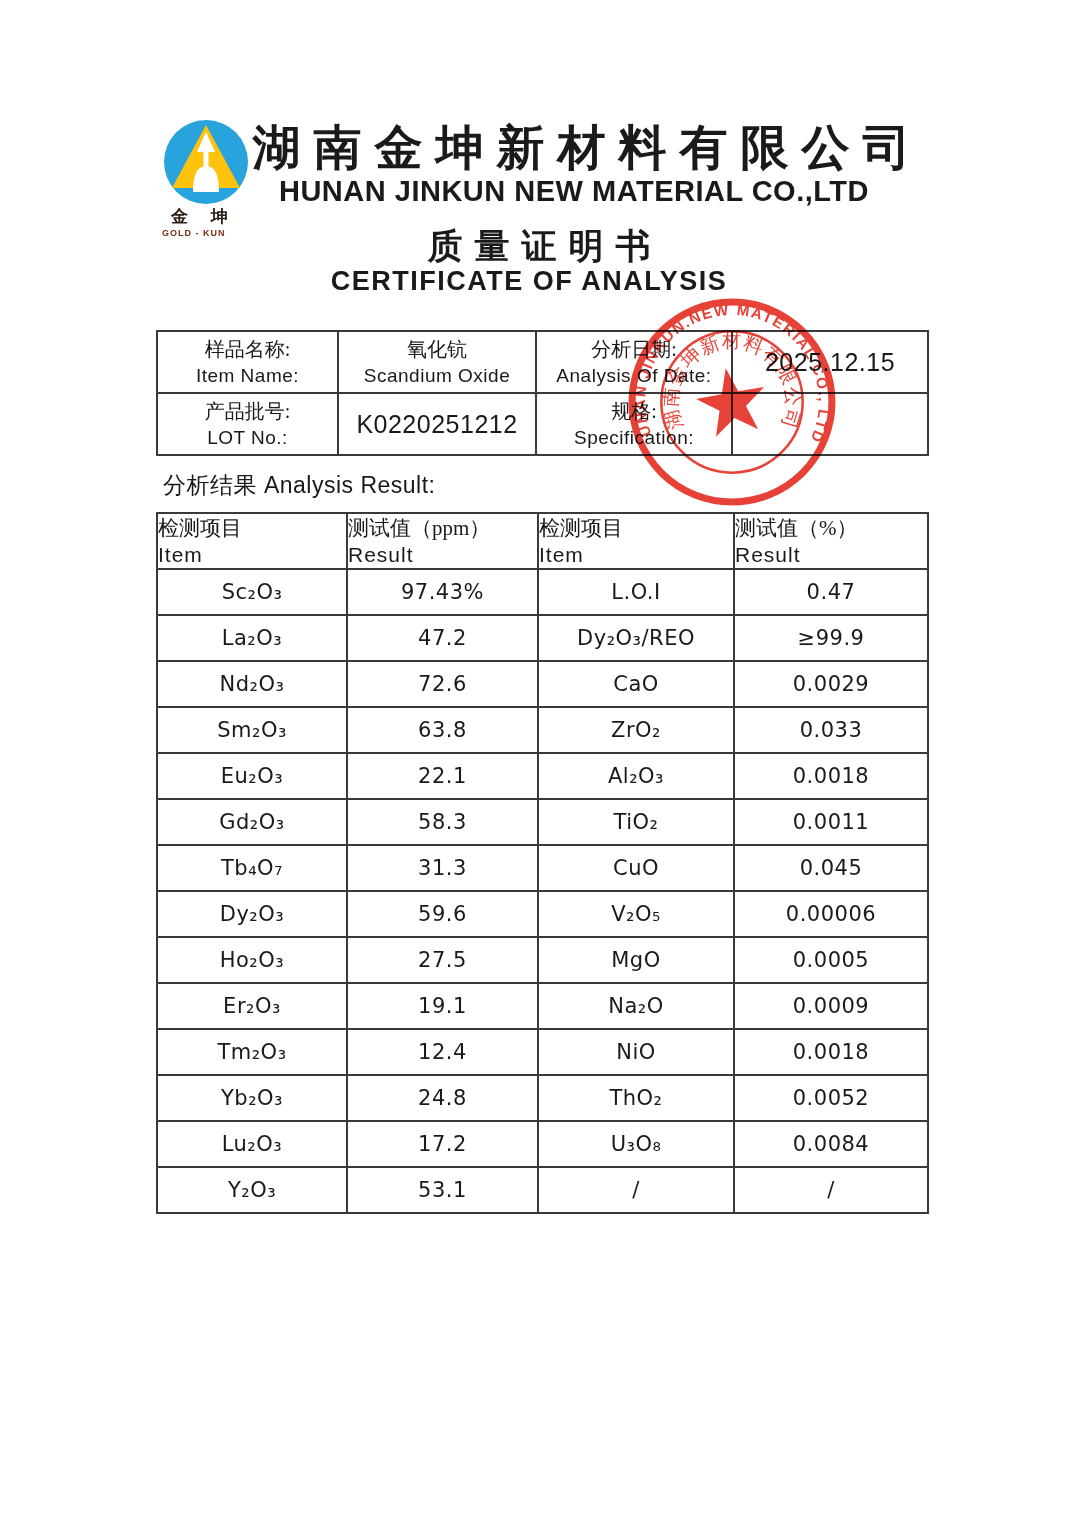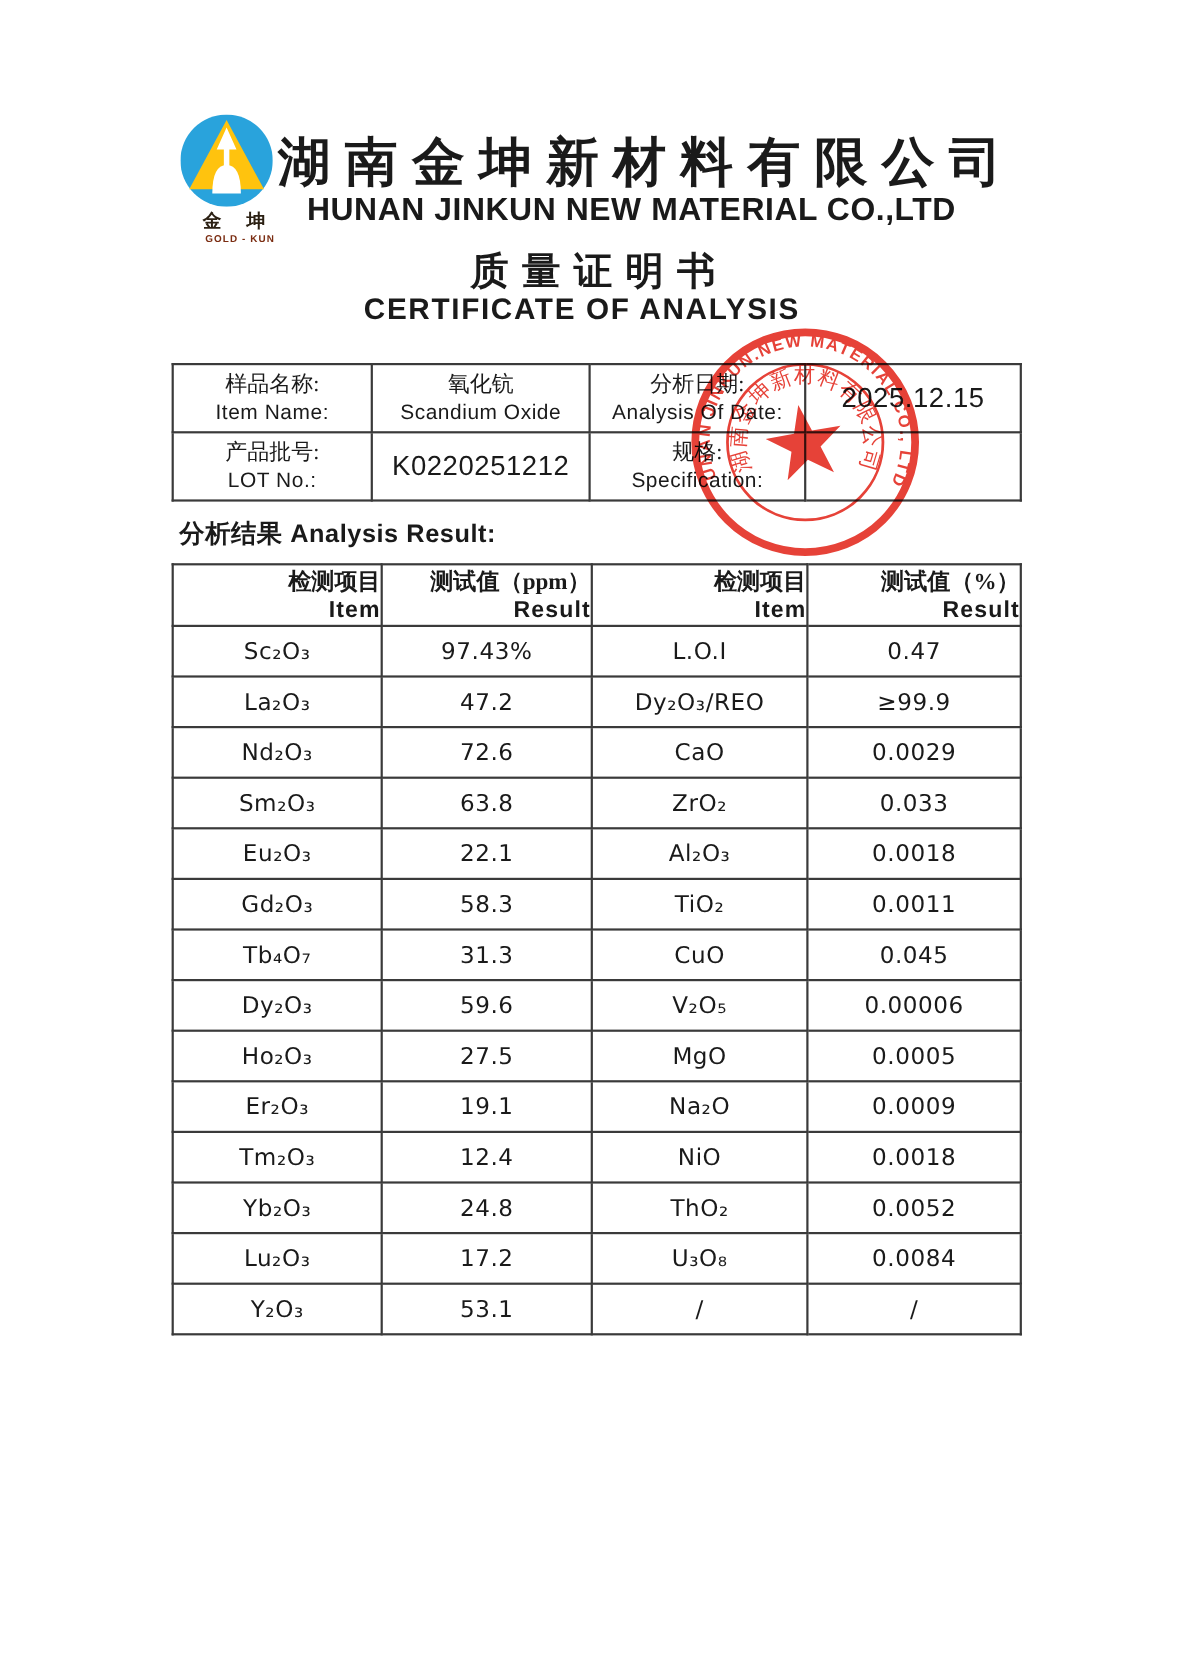--- a/index.html
+++ b/index.html
@@ -3,21 +3,21 @@
 <meta charset="utf-8">
 <style>
   * { margin:0; padding:0; box-sizing:border-box; }
   html,body { background:#ffffff; }
   .page {
     position:relative; width:1080px; height:1527px; background:#ffffff;
     font-family:"Liberation Sans","DejaVu Sans",sans-serif; color:#1a1a1a;
     overflow:hidden;
   }
   
-  .logo { position:absolute; left:162px; top:104px; width:88px; text-align:right; }
+  .logo { position:absolute; left:162px; top:120px; width:88px; text-align:left; }
   .logo svg { display:block; margin:0 auto; }
   .logo-zh { font-weight:bold; font-size:17px; letter-spacing:9px; color:#2b2013; margin-top:1px; padding-left:9px; white-space:nowrap; }
   .logo-en { font-weight:bold; font-size:9px; letter-spacing:1px; color:#7b2d12; white-space:nowrap; }
   
   .company-zh {
     position:absolute; top:116px; left:588px; transform:translateX(-50%);
     font-size:48px; font-weight:bold; letter-spacing:13px; white-space:nowrap;
     font-family:"Liberation Serif","DejaVu Serif",serif;
   }
   .company-en {
@@ -34,23 +34,23 @@
     font-size:27px; font-weight:bold; letter-spacing:1.5px; white-space:nowrap;
   }
   
   table { border-collapse:collapse; table-layout:fixed; }
   .info-table { position:absolute; left:156px; top:330px; width:771px; }
   .info-table td { border:2px solid #3a3a3a; text-align:center; vertical-align:middle; height:62px; padding:2px; }
   .info-table { border:2.5px solid #3a3a3a; }
   .cell-zh { font-size:20px; line-height:27px; font-family:"Liberation Serif","DejaVu Serif",serif; }
   .cell-en { font-size:19px; line-height:26px; letter-spacing:0.5px; }
   .cell-value { font-size:25px; letter-spacing:0.5px; }
-  .section-title { position:absolute; left:163px; top:470px; font-size:23px; font-weight:bold; letter-spacing:0.5px; }
+  .section-title { position:absolute; left:163px; top:470px; font-size:23px; font-weight:normal; letter-spacing:0.5px; }
   .results-table { position:absolute; left:156px; top:512px; width:771px; border:2.5px solid #3a3a3a; }
-  .results-table th { border:2px solid #3a3a3a; height:56px; font-weight:bold; text-align:right; vertical-align:middle; }
+  .results-table th { border:2px solid #3a3a3a; height:56px; font-weight:normal; text-align:left; vertical-align:middle; }
   .results-table td { border:2px solid #3a3a3a; height:46px; text-align:center; vertical-align:middle; font-size:21px; letter-spacing:0.5px; font-family:"DejaVu Sans","Liberation Sans",sans-serif; }
   .hdr-zh { font-size:21px; line-height:27px; font-family:"Liberation Serif","DejaVu Serif",serif; }
   .hdr-en { font-size:21px; line-height:26px; letter-spacing:1px; }
   
   .stamp {
     position:absolute; left:626px; top:296px; width:212px; height:212px;
     opacity:0.88; mix-blend-mode:multiply; pointer-events:none;
   }
   .stamp text { font-family:"Liberation Sans","DejaVu Sans",sans-serif; }
 </style>

